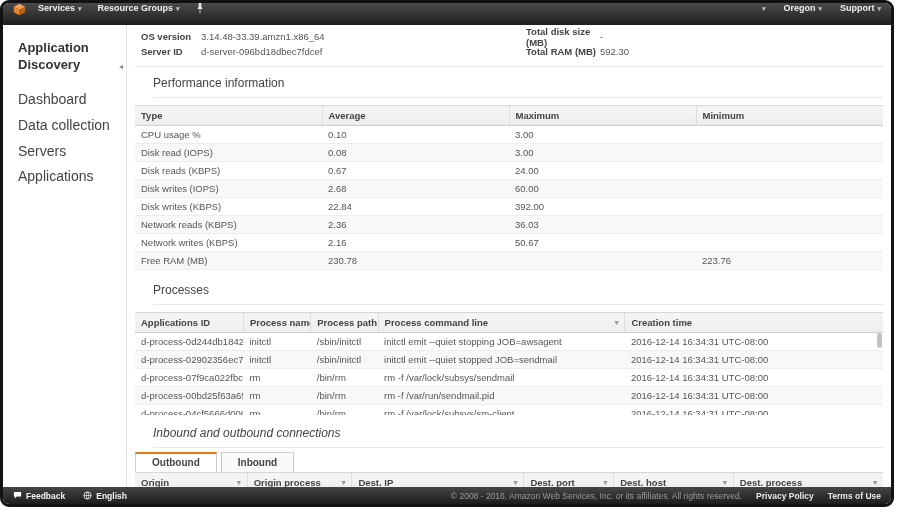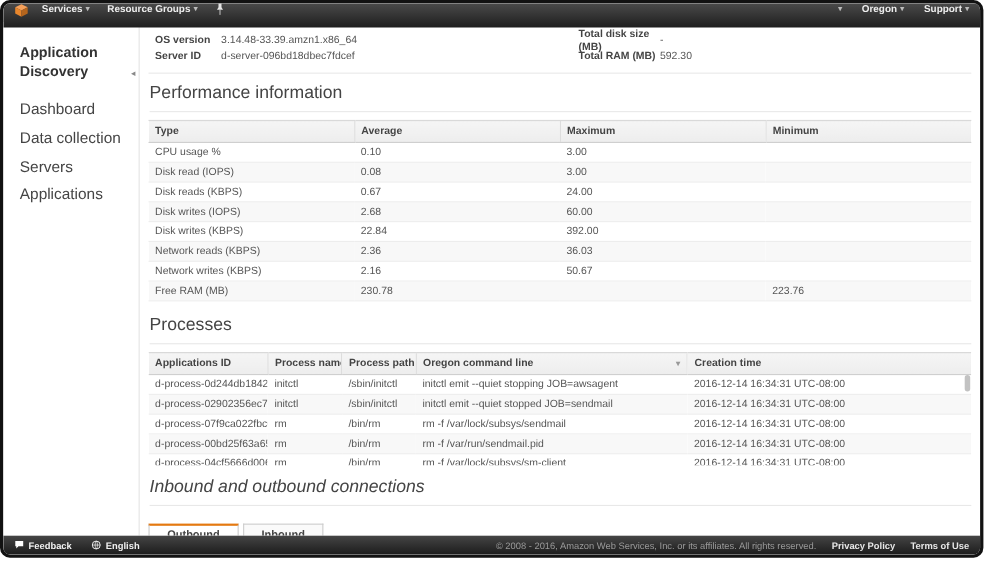--- a/index.html
+++ b/index.html
@@ -34,36 +34,36 @@
 
   .main { flex:1; padding:0 8px; overflow:hidden; position:relative; }
 
   
   .info { display:grid; grid-template-columns:60px 325px 74px 1fr; grid-auto-rows:15px;
           align-items:center; padding:9px 0 7px 6px; border-bottom:1px solid #e8e8e8; font-size:9.5px; }
   .info .lab { font-weight:bold; color:#444; }
   .info .val { color:#555; }
 
   
-  .sectitle { font-size:16px; color:#444; margin:9px 0 0 1px; padding-bottom:7px; border-bottom:1px solid #e8e8e8; }
+  .sectitle { font-size:12px; color:#444; margin:9px 0 0 18px; padding-bottom:7px; border-bottom:1px solid #e8e8e8; }
 
   table { width:100%; border-collapse:collapse; table-layout:fixed; font-size:9.5px; color:#555; margin-top:7px; }
   th { background:linear-gradient(#f5f5f5,#ededed); font-weight:bold; color:#444; text-align:left;
        padding:4px 6px; border-top:1px solid #d9d9d9; border-bottom:1px solid #cfcfcf; white-space:nowrap; overflow:hidden; cursor:pointer; }
   th + th { border-left:1px solid #ddd; }
   td { padding:3px 6px; border-bottom:1px solid #ededed; white-space:nowrap; overflow:hidden; text-overflow:clip; }
   tbody tr:nth-child(even) td { background:#f8f8f8; }
   .sort { float:right; color:#999; font-size:7.5px; margin-top:1px; }
 
   .tablewrap { position:relative; }
   .clip-processes { height:110px; overflow:hidden; position:relative; }
   .thumb { position:absolute; right:1px; width:5px; background:#c2c2c2; border-radius:3px; z-index:3; cursor:pointer; }
 
   
-  .tabs { display:flex; margin-top:16px; }
+  .tabs { display:flex; margin-top:4px; }
   .tab { font-size:10px; font-weight:bold; color:#444; padding:4px 16px 4px; cursor:pointer;
          border:1px solid #ccc; background:#fafafa; border-bottom:none; margin-right:4px; }
   .tab.active { background:#fff; border-top:2px solid #e47911; padding-top:3px; }
 
   svg { display:block; }
 </style>
 </head>
 <body>
 
 <div class="frame">
@@ -205,21 +205,21 @@
               <col style="width:9%">
               <col style="width:9%">
               <col style="width:33%">
               <col style="width:34.5%">
             </colgroup>
           <thead>
             <tr>
               <th><span>Applications ID</span></th>
               <th><span>Process name</span></th>
               <th><span>Process path</span></th>
-              <th><span class="sort">▾</span><span>Oregon command line</span></th>
+              <th><span class="sort">▾</span><span>Process command line</span></th>
               <th><span>Creation time</span></th>
             </tr>
           </thead>
           <tbody>
             <tr>
               <td>d-process-0d244db1842568625</td>
                 <td>initctl</td>
                 <td>/sbin/initctl</td>
                 <td>initctl emit --quiet stopping JOB=awsagent</td>
                 <td>2016-12-14 16:34:31 UTC-08:00</td>

